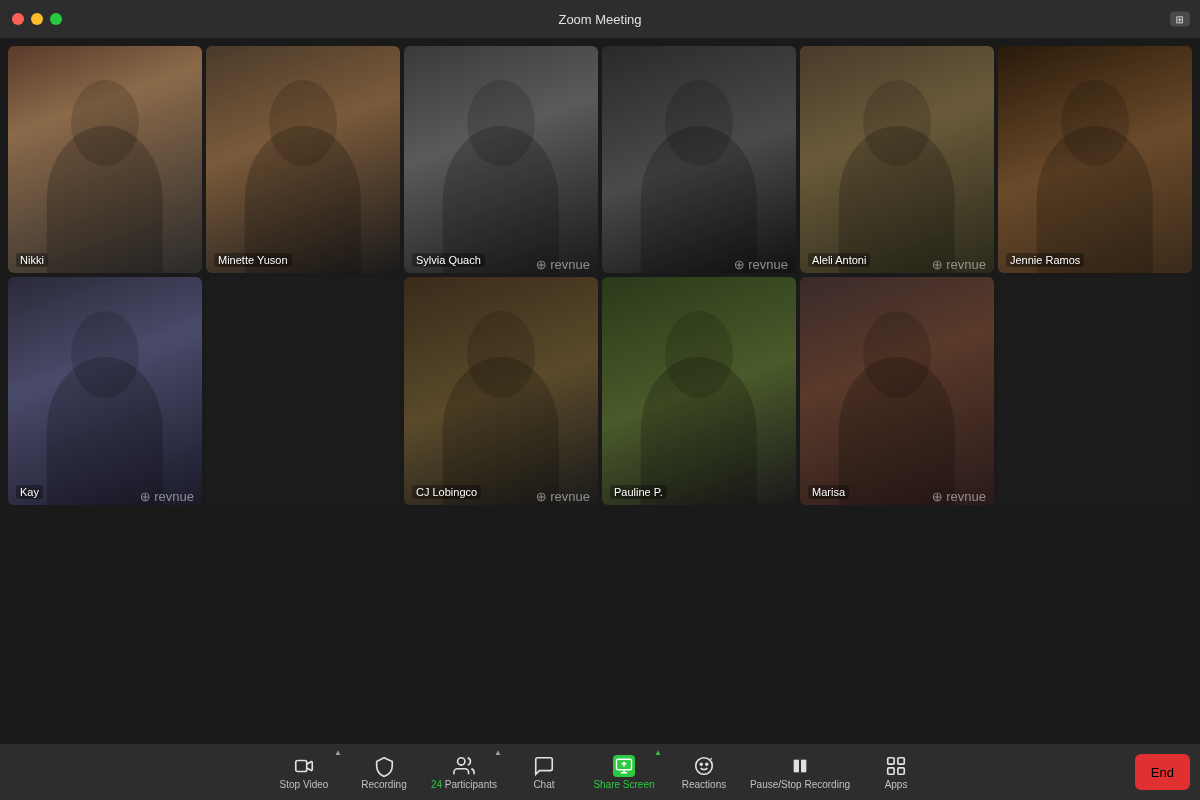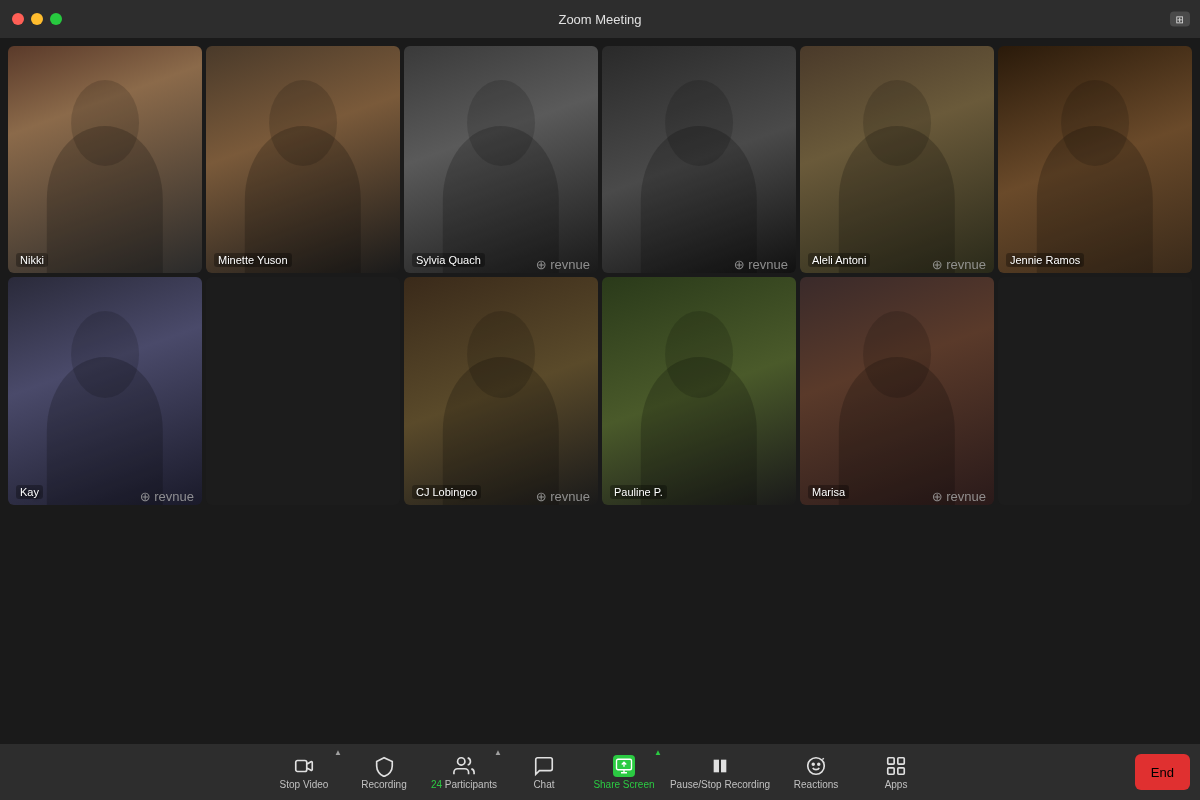--- a/index.html
+++ b/index.html
@@ -339,39 +339,39 @@
       <rect x="2" y="3" width="20" height="14" rx="2" stroke="white" stroke-width="1.8" fill="none"></rect>
       <path d="M12 17v4M8 21h8" stroke="white" stroke-width="1.8"></path>
       <path d="M12 7l0 6M9 10l3-3 3 3" stroke="white" stroke-width="1.8" fill="none"></path>
     </svg>
     <span class="toolbar-label" style="color:#2bca42;">Share Screen</span>
   </div>
 
 
   <div class="toolbar-item">
     <svg class="icon-svg" viewBox="0 0 24 24">
-      <rect x="6" y="6" width="4" height="12" stroke="#e0e0e0" stroke-width="1.8" fill="#e0e0e0"></rect>
-      <rect x="14" y="6" width="4" height="12" stroke="#e0e0e0" stroke-width="1.8" fill="#e0e0e0"></rect>
-    </svg>
-    <span class="toolbar-label">Pause/Stop Recording</span>
-  </div>
-
-  <div class="toolbar-item">
-    <svg class="icon-svg" viewBox="0 0 24 24">
       <circle cx="12" cy="12" r="9" stroke="#e0e0e0" stroke-width="1.8" fill="none"></circle>
       <path d="M8.5 14s1 2 3.5 2 3.5-2 3.5-2" stroke="#e0e0e0" stroke-width="1.8" fill="none"></path>
       <circle cx="9" cy="10" r="1" fill="#e0e0e0"></circle>
       <circle cx="15" cy="10" r="1" fill="#e0e0e0"></circle>
       <path d="M19 5l1.5-1.5M19.5 8h1.5" stroke="#e0e0e0" stroke-width="1.5"></path>
     </svg>
     <span class="toolbar-label">Reactions</span>
   </div>
 
   <div class="toolbar-item">
     <svg class="icon-svg" viewBox="0 0 24 24">
+      <rect x="6" y="6" width="4" height="12" stroke="#e0e0e0" stroke-width="1.8" fill="#e0e0e0"></rect>
+      <rect x="14" y="6" width="4" height="12" stroke="#e0e0e0" stroke-width="1.8" fill="#e0e0e0"></rect>
+    </svg>
+    <span class="toolbar-label">Pause/Stop Recording</span>
+  </div>
+
+  <div class="toolbar-item">
+    <svg class="icon-svg" viewBox="0 0 24 24">
       <rect x="3" y="3" width="7" height="7" rx="1" stroke="#e0e0e0" stroke-width="1.8" fill="none"></rect>
       <rect x="14" y="3" width="7" height="7" rx="1" stroke="#e0e0e0" stroke-width="1.8" fill="none"></rect>
       <rect x="3" y="14" width="7" height="7" rx="1" stroke="#e0e0e0" stroke-width="1.8" fill="none"></rect>
       <rect x="14" y="14" width="7" height="7" rx="1" stroke="#e0e0e0" stroke-width="1.8" fill="none"></rect>
     </svg>
     <span class="toolbar-label">Apps</span>
   </div>
 
   <button class="toolbar-end-btn">
     <span>End</span>

